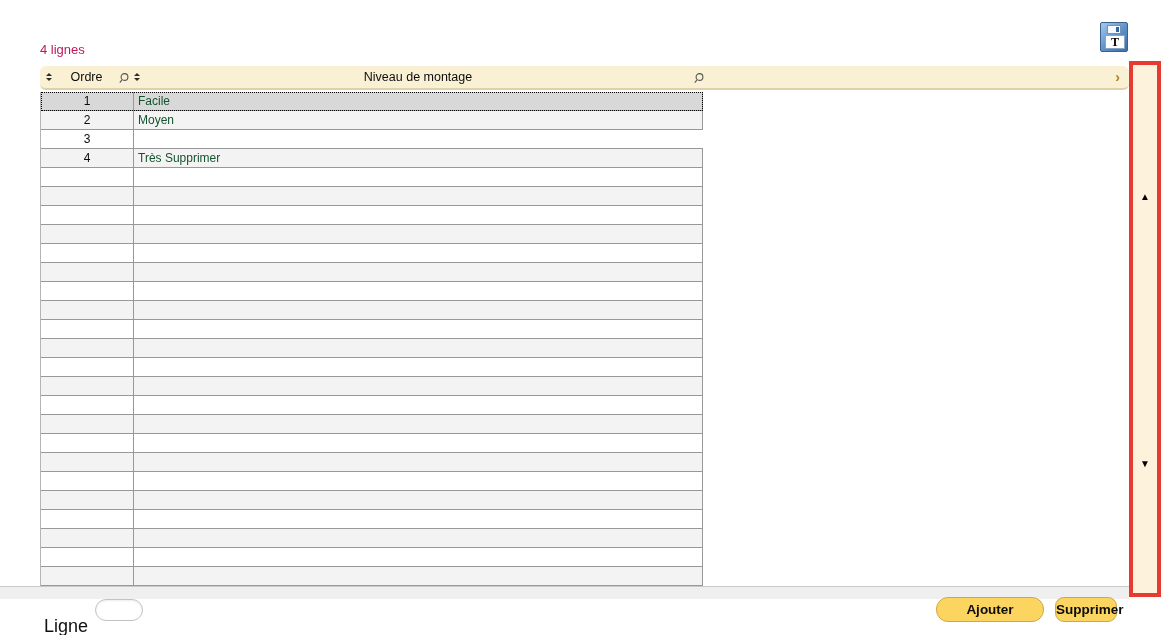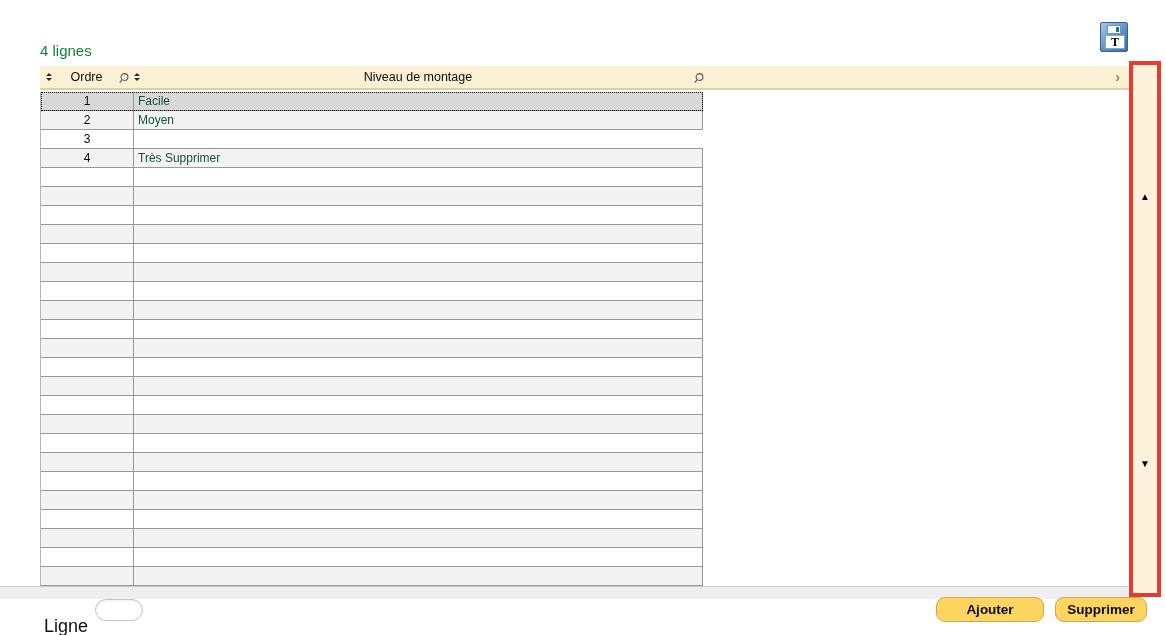--- a/index.html
+++ b/index.html
@@ -17,35 +17,35 @@
   body{
     font-family:"Liberation Sans", sans-serif;
     background:#ffffff;
     position:relative;
     overflow:hidden;
     color:#111;
   }
   .abs{position:absolute;}
 
   
-  .count-label{left:40px;top:42px;font-size:15px;color:#15803d;}
+  .count-label{left:40px;top:42px;font-size:13px;color:#be185d;}
 
   .floppy{left:1100px;top:22px;width:28px;height:30px;
     background:linear-gradient(135deg,#a6c9ea 0%,#5c8fc7 55%,#3b6eac 100%);
     border:1px solid #3a618f;border-radius:2px;}
   .floppy .shutter{position:absolute;left:6px;top:2px;width:14px;height:9px;background:#f6fafd;border:1px solid #7193b8;}
   .floppy .slot{position:absolute;right:1px;top:1px;width:3px;height:5px;background:#2f66a5;}
   .floppy .label{position:absolute;left:4px;bottom:2px;width:20px;height:14px;background:#ffffff;border:1px solid #8aa5c2;
     display:flex;align-items:center;justify-content:center;
     font-family:"Liberation Serif", serif;font-weight:bold;font-size:12px;color:#000;line-height:1;}
 
   
   .grid-header{left:40px;top:66px;width:1089px;height:24px;
     background:var(--header-cream);
-    border-bottom:2px solid #ddd1a9;}
+    border-bottom:2px solid #ddd1a9;border-radius:6px;}
   .grid-header .hlabel{position:absolute;top:0;height:22px;line-height:22px;text-align:center;font-size:12.5px;color:#0d0d0d;}
   .hlabel.ordre{left:0;width:93px;}
   .hlabel.niveau{left:93px;width:570px;}
   .sorticon{position:absolute;top:5px;width:7px;height:12px;display:flex;flex-direction:column;align-items:center;justify-content:center;gap:2px;}
   .sorticon i{display:block;width:0;height:0;border-left:3px solid transparent;border-right:3px solid transparent;}
   .sorticon .up{border-bottom:3px solid #2b2b2b;}
   .sorticon .down{border-top:3px solid #2b2b2b;}
   .sort-1{left:5px;}
   .sort-2{left:93px;}
   .searchicon{position:absolute;top:5px;width:12px;height:13px;}
@@ -72,22 +72,22 @@
   .arrow-down{top:394px;}
 
   
   .ligne-label{left:44px;top:616px;font-size:18px;color:#101010;}
   .ligne-input{left:95px;top:599px;width:48px;height:22px;background:#fff;
     border:1px solid #c3c3c3;border-radius:11px;box-shadow:inset 0 1px 2px rgba(0,0,0,0.08);
     font-size:12px;padding:0 8px;color:#111;}
   .btn{height:25px;background:var(--button-yellow);border:1px solid var(--button-border);
     border-radius:9px;font-family:"Liberation Sans", sans-serif;
     font-size:13.5px;font-weight:600;color:#0c0c0c;text-align:center;line-height:23px;cursor:default;}
-  .btn-add{left:936px;top:597px;width:108px;}
-  .btn-del{left:1055px;top:597px;width:92px;}
+  .btn-add{left:936px;top:597px;width:108px;border-radius:12px;}
+  .btn-del{left:1055px;top:597px;width:62px;}
 </style>
 </head>
 <body>
 
 <div class="abs count-label">4 lignes</div>
 
 <div class="abs floppy">
   <div class="shutter">
     <div class="slot"></div>
   </div>

